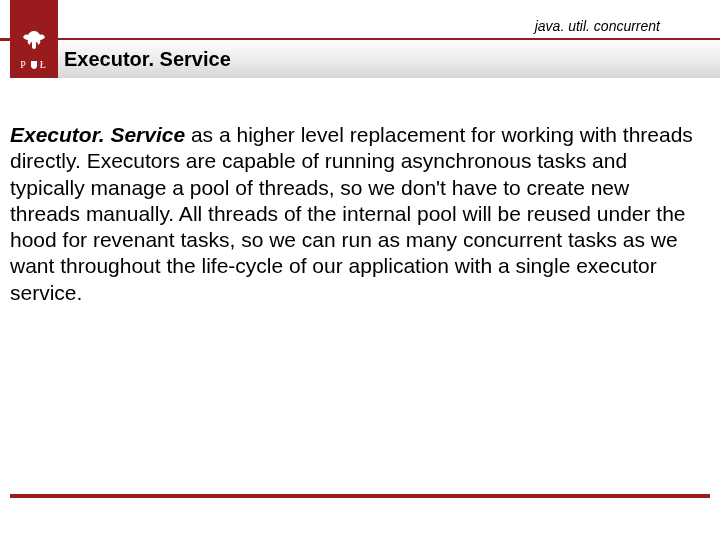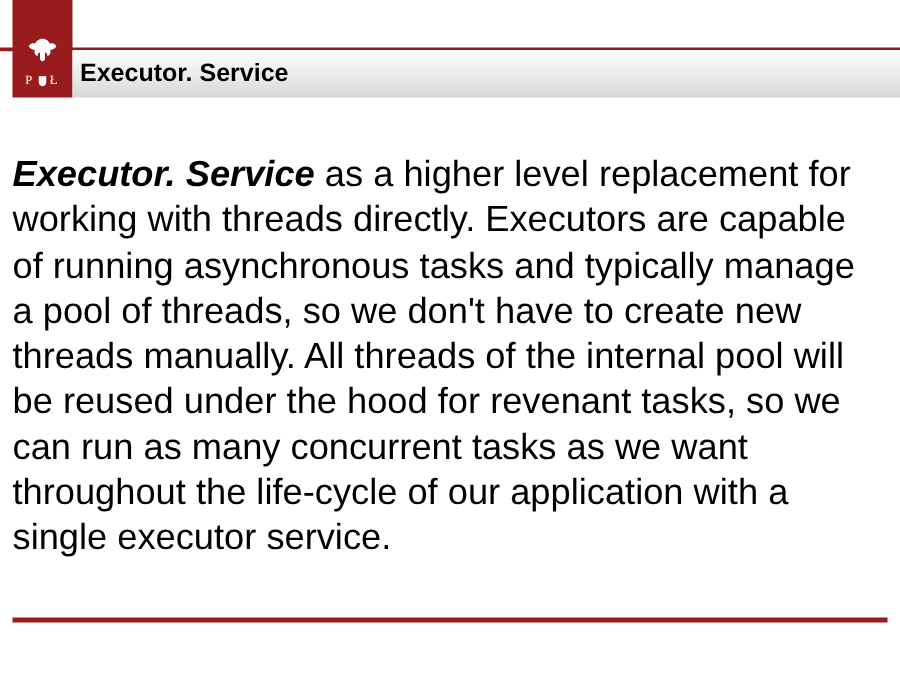--- a/index.html
+++ b/index.html
@@ -65,21 +65,21 @@
   .title-text {
     font-weight: bold;
     font-size: 20px;
     color: #000;
   }
   .body-text {
     position: absolute;
     top: 122px;
     left: 10px;
     right: 20px;
-    font-size: 29px;
+    font-size: 21px;
     line-height: 1.25;
     color: #000;
   }
   .body-text .lead {
     font-weight: bold;
     font-style: italic;
   }
   .bottom-divider {
     position: absolute;
     bottom: 42px;
@@ -87,20 +87,21 @@
     right: 10px;
     height: 4px;
     background: #9a1b1e;
   }
 </style>
 </head>
 <body>
 
 <div class="slide">
 
+  <div class="top-label">java. util. concurrent</div>
 
   <div class="top-divider"></div>
 
   <div class="logo-block">
     <svg class="logo-eagle" viewBox="0 0 26 22">
       <path d="M13 2 C10 2 8 4 7 6 C5 5 3 6 2 8 C3 10 5 11 7 11 C6 13 7 15 9 16 C9 14 10 13 11 13 L11 18 C11 19 12 20 13 20 C14 20 15 19 15 18 L15 13 C16 13 17 14 17 16 C19 15 20 13 19 11 C21 11 23 10 24 8 C23 6 21 5 19 6 C18 4 16 2 13 2 Z" fill="#ffffff"></path>
     </svg>
     <div class="logo-text">
       <span>P</span>
       <svg class="logo-crest" width="8" height="10" viewBox="0 0 8 10">

